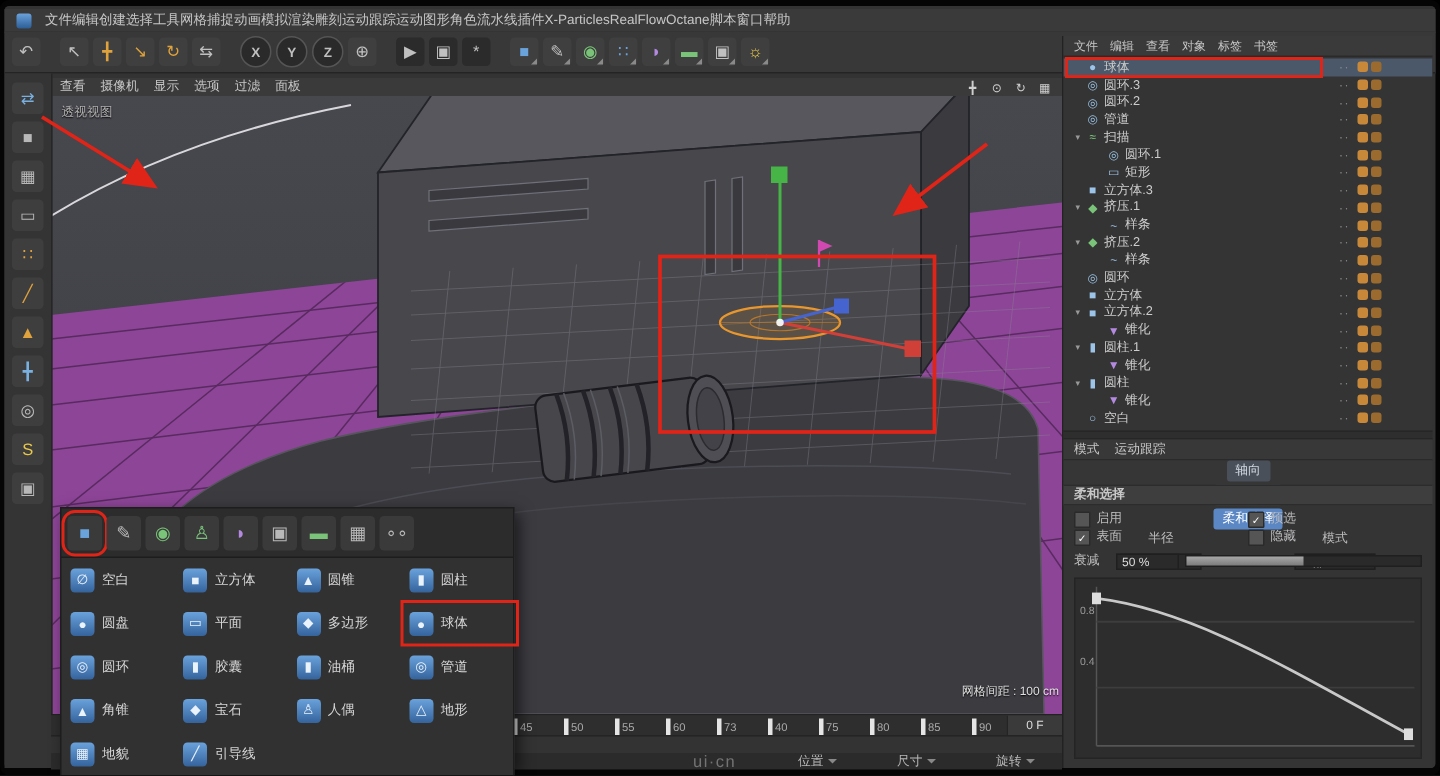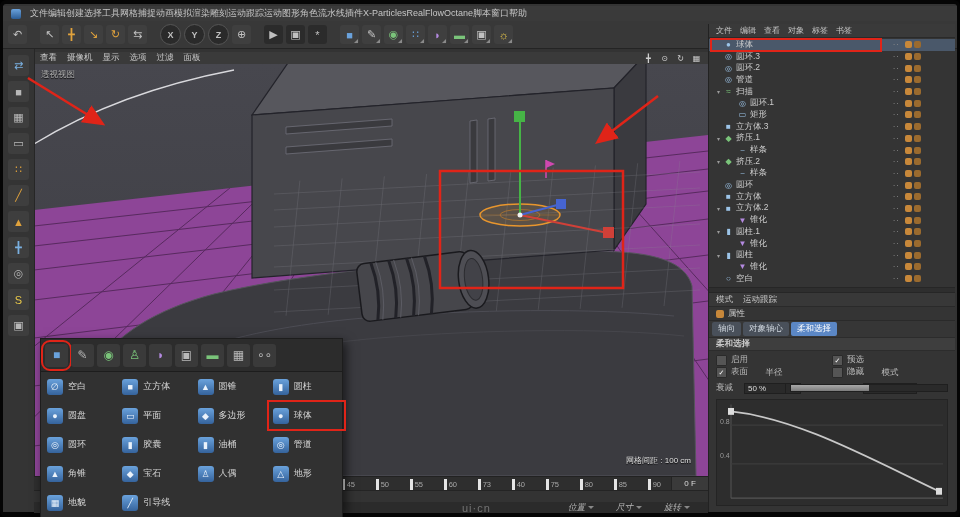--- a/index.html
+++ b/index.html
@@ -33,42 +33,42 @@
        justify-content:center;font-size:11px;color:var(--ic,#b8b8b8);}
 
   
   .viewport{position:absolute;left:34px;top:52px;width:674px;height:424px;background:#3f3f45;z-index:1;}
   .vp-menu{height:12px;background:#3a3a3a;border-bottom:1px solid #2b2b2b;display:flex;
            align-items:center;gap:10px;padding:0 6px;font-size:8.5px;color:#b8b8b8;}
   .vp-nav{margin-left:auto;display:flex;gap:5px;}
   .vpn{width:11px;height:10px;display:flex;align-items:center;justify-content:center;font-size:8px;color:#cfcfcf;}
   .scene{position:absolute;left:0;top:12px;width:674px;height:412px;display:block;}
   .vp-label{position:absolute;left:7px;top:17px;font-size:8.5px;color:#aeaeae;text-shadow:0 1px 1px #000;}
-  .vp-status{position:absolute;right:17px;bottom:10px;font-size:8px;color:#e0e0e0;text-shadow:0 1px 1px #000;}
+  .vp-status{position:absolute;right:2px;bottom:10px;font-size:8px;color:#e0e0e0;text-shadow:0 1px 1px #000;}
 
   
   .timeline{position:absolute;left:34px;top:476px;width:674px;height:26px;background:#333;
             border-top:1px solid #222;z-index:10;}
   .ruler{height:13px;background:#2e2e2e;border-bottom:1px solid #242424;display:flex;}
   .ruler-nums{flex:1;display:flex;justify-content:space-between;align-items:flex-end;
               padding:0 10px;font-size:7.5px;color:#a8a8a8;}
   .rn{border-left:3px solid #e5e5e5;padding-left:2px;line-height:11px;}
   .cur-frame{width:36px;border-left:1px solid #242424;background:#3a3a3a;font-size:8px;
              display:flex;align-items:center;justify-content:center;color:#ddd;}
   .controls{height:12px;display:flex;align-items:center;gap:3px;padding:0 6px;}
   .end-frame{width:30px;height:9px;background:#2a2a2a;border:1px solid #1f1f1f;font-size:7.5px;
              display:flex;align-items:center;justify-content:center;color:#ccc;margin-right:8px;}
   .tpi{min-width:13px;height:10px;border-radius:2px;background:#3e3e3e;display:flex;align-items:center;
        justify-content:center;font-size:7px;color:var(--ic,#c0c0c0);padding:0 1px;}
 
   
   .bottombar{position:absolute;left:34px;top:502px;width:674px;height:11px;background:#2b2b2b;
              display:flex;align-items:center;font-size:8.5px;z-index:10;}
   .watermark{position:absolute;left:428px;color:#737373;letter-spacing:1px;font-size:11px;}
-  .coords{margin-left:auto;display:flex;gap:22px;margin-right:18px;color:#b8b8b8;font-style:italic;}
+  .coords{margin-left:auto;display:flex;gap:40px;margin-right:18px;color:#b8b8b8;}
   .coord-item{display:flex;align-items:center;gap:3px;}
   .coord-item::after{content:"";border-left:3px solid transparent;border-right:3px solid transparent;
                      border-top:3px solid #888;}
 
   
   .popup{position:absolute;left:40px;top:338px;width:303px;height:174px;z-index:40;
          box-shadow:3px 4px 10px rgba(0,0,0,.6);}
   .strip{height:32px;background:#2c2c2c;border:1px solid #1d1d1d;display:flex;align-items:center;
          gap:3px;padding:0 4px;}
   .spi{position:relative;width:23px;height:23px;border-radius:3px;background:#3a3a3a;display:flex;
@@ -101,21 +101,21 @@
   .odots{margin-left:auto;color:#8a8a8a;font-size:8px;letter-spacing:1px;margin-right:5px;}
   .otag{width:7px;height:7px;border-radius:2px;background:#c8883a;margin-right:2px;flex:0 0 auto;}
   .otag.t2{background:#9a6a2e;margin-right:34px;}
   .om-gap{height:4px;background:#2e2e2e;border-top:1px solid #262626;border-bottom:1px solid #262626;}
 
   .mode-tabs{height:13px;display:flex;gap:10px;align-items:center;padding:0 7px;font-size:8.5px;
              background:#383838;border-bottom:1px solid #2a2a2a;color:#bbb;}
   .attr-title{height:13px;display:flex;align-items:center;gap:4px;padding:0 7px;font-size:8.5px;
               background:#343434;border-bottom:1px solid #2a2a2a;color:#ccc;}
   .attr-title .sq{width:8px;height:8px;border-radius:2px;background:#c8883a;}
-  .attr-tabs{height:16px;display:flex;gap:2px;align-items:center;padding:0 3px;background:#363636;}
+  .attr-tabs{height:16px;display:flex;gap:2px;align-items:center;padding:0 16px;background:#363636;flex-direction:column;}
   .atab{padding:1px 6px;font-size:8.5px;background:#49505a;border-radius:2px;color:#cfd6de;}
   .atab.active{background:#5b87c5;color:#fff;}
   .attr-section{height:12px;display:flex;align-items:center;padding:0 7px;font-size:8.5px;
                 font-weight:bold;background:#3e3e3e;border-top:1px solid #2c2c2c;border-bottom:1px solid #2c2c2c;}
   .fields{padding:3px 7px 0 7px;font-size:8.5px;color:#bbb;}
   .chk-row{display:grid;grid-template-columns:1fr 1fr;height:13px;align-items:center;}
   .chk{display:flex;align-items:flex-end;gap:4px;}
   .box{width:9px;height:9px;background:#555;border:1px solid #2a2a2a;border-radius:1px;
        display:flex;align-items:center;justify-content:center;font-size:7px;color:#fff;}
   .chk[data-checked="true"] .box::after{content:"✓";}
@@ -805,24 +805,20 @@
           <span class="otag"></span>
           <span class="otag t2"></span>
         </div>
       </div>
     <div class="om-gap"></div>
     <div class="mode-tabs">
 
     <span class="mitem">模式</span>
         <span class="mitem">运动跟踪</span>
       </div>
-    <div class="attr-title">
-      <span class="sq"></span>
-      <span>属性</span>
-    </div>
     <div class="attr-tabs">
 
     <span class="atab"><span>轴向</span></span>
         <span class="atab"><span>对象轴心</span></span>
         <span class="atab active"><span>柔和选择</span></span>
       </div>
     <div class="attr-section">柔和选择</div>
     <div class="fields">
       <div class="chk-row">
 

